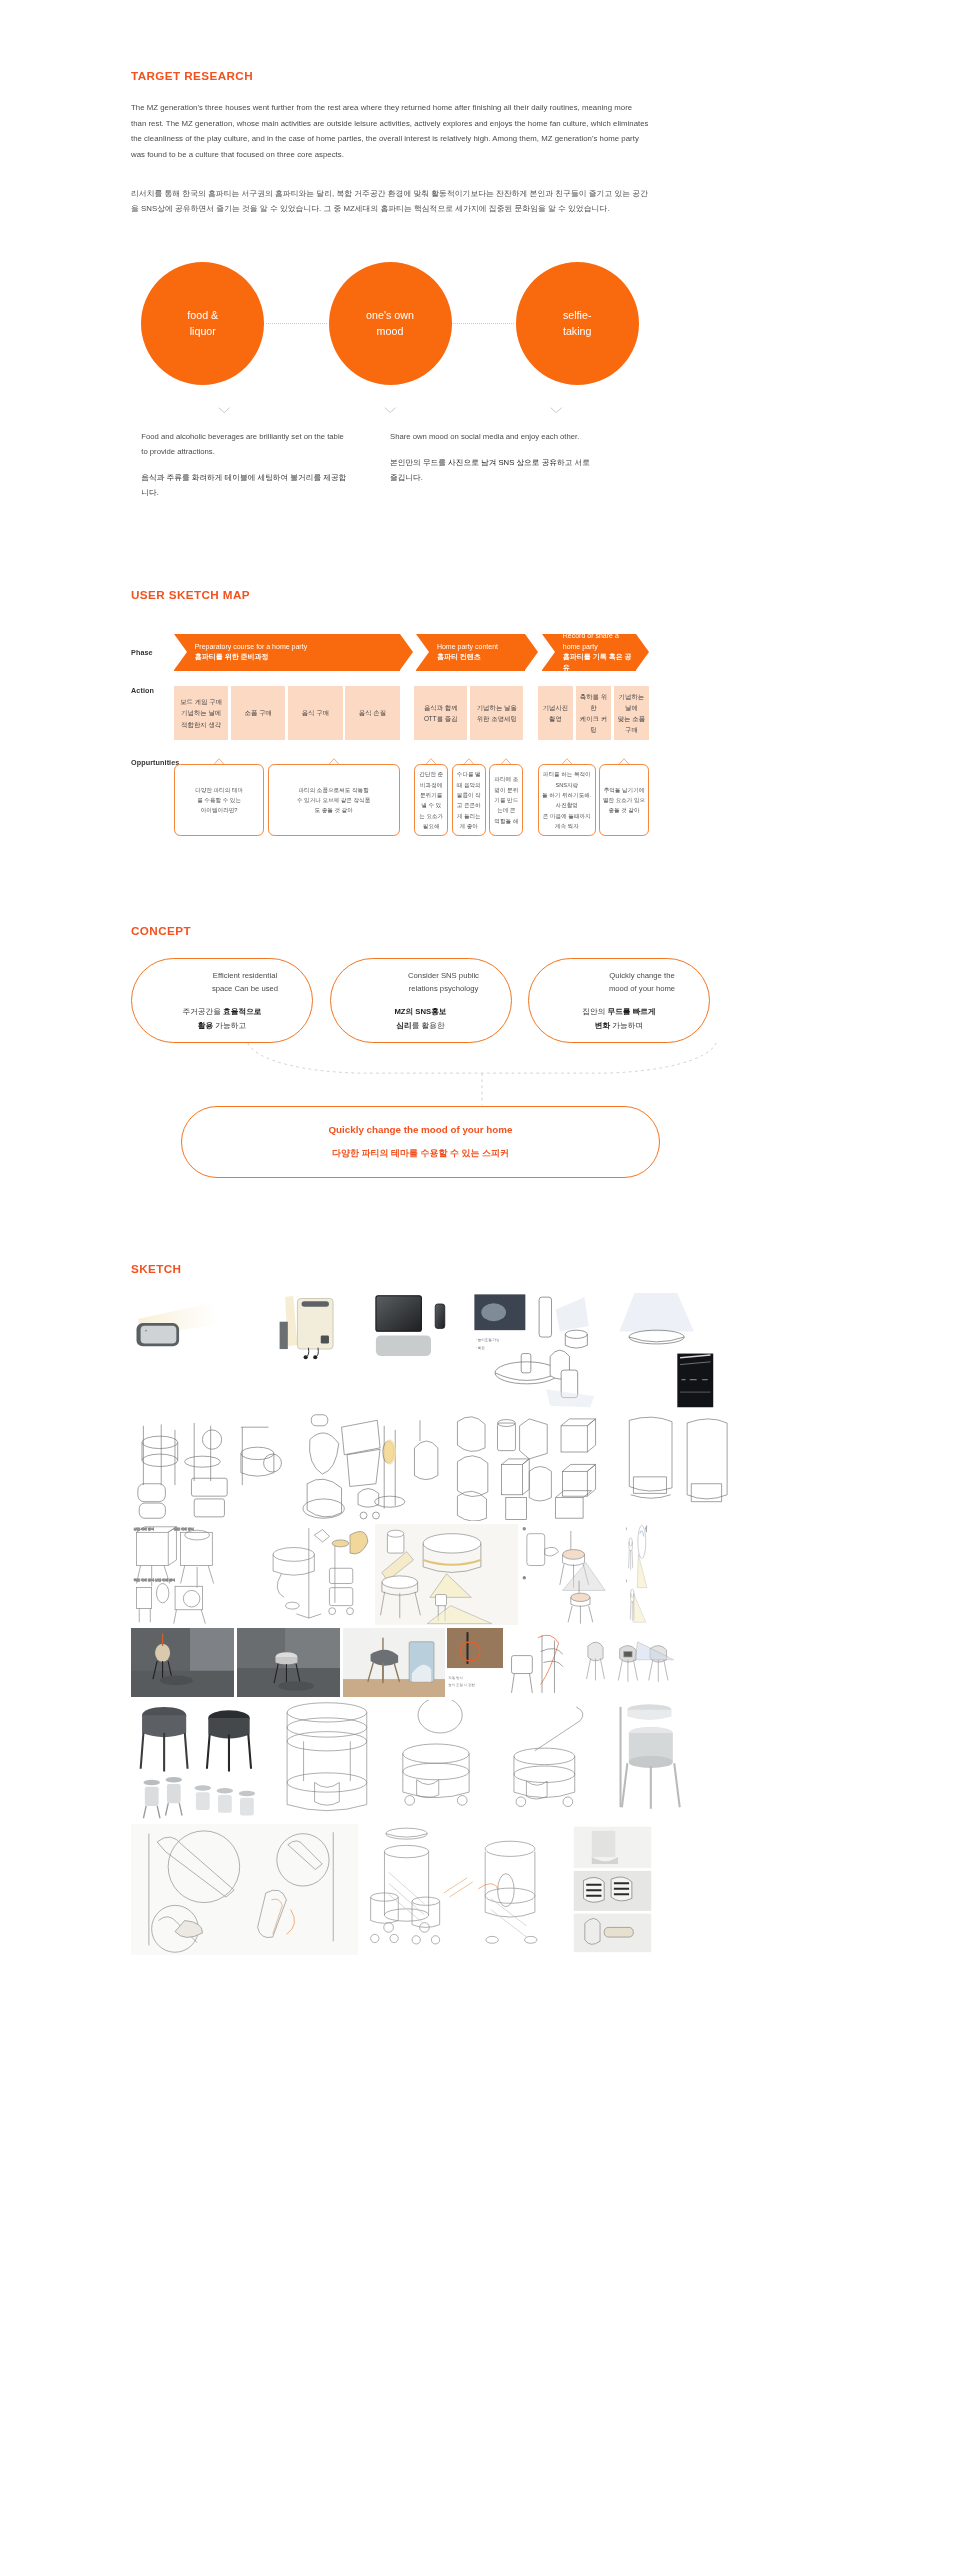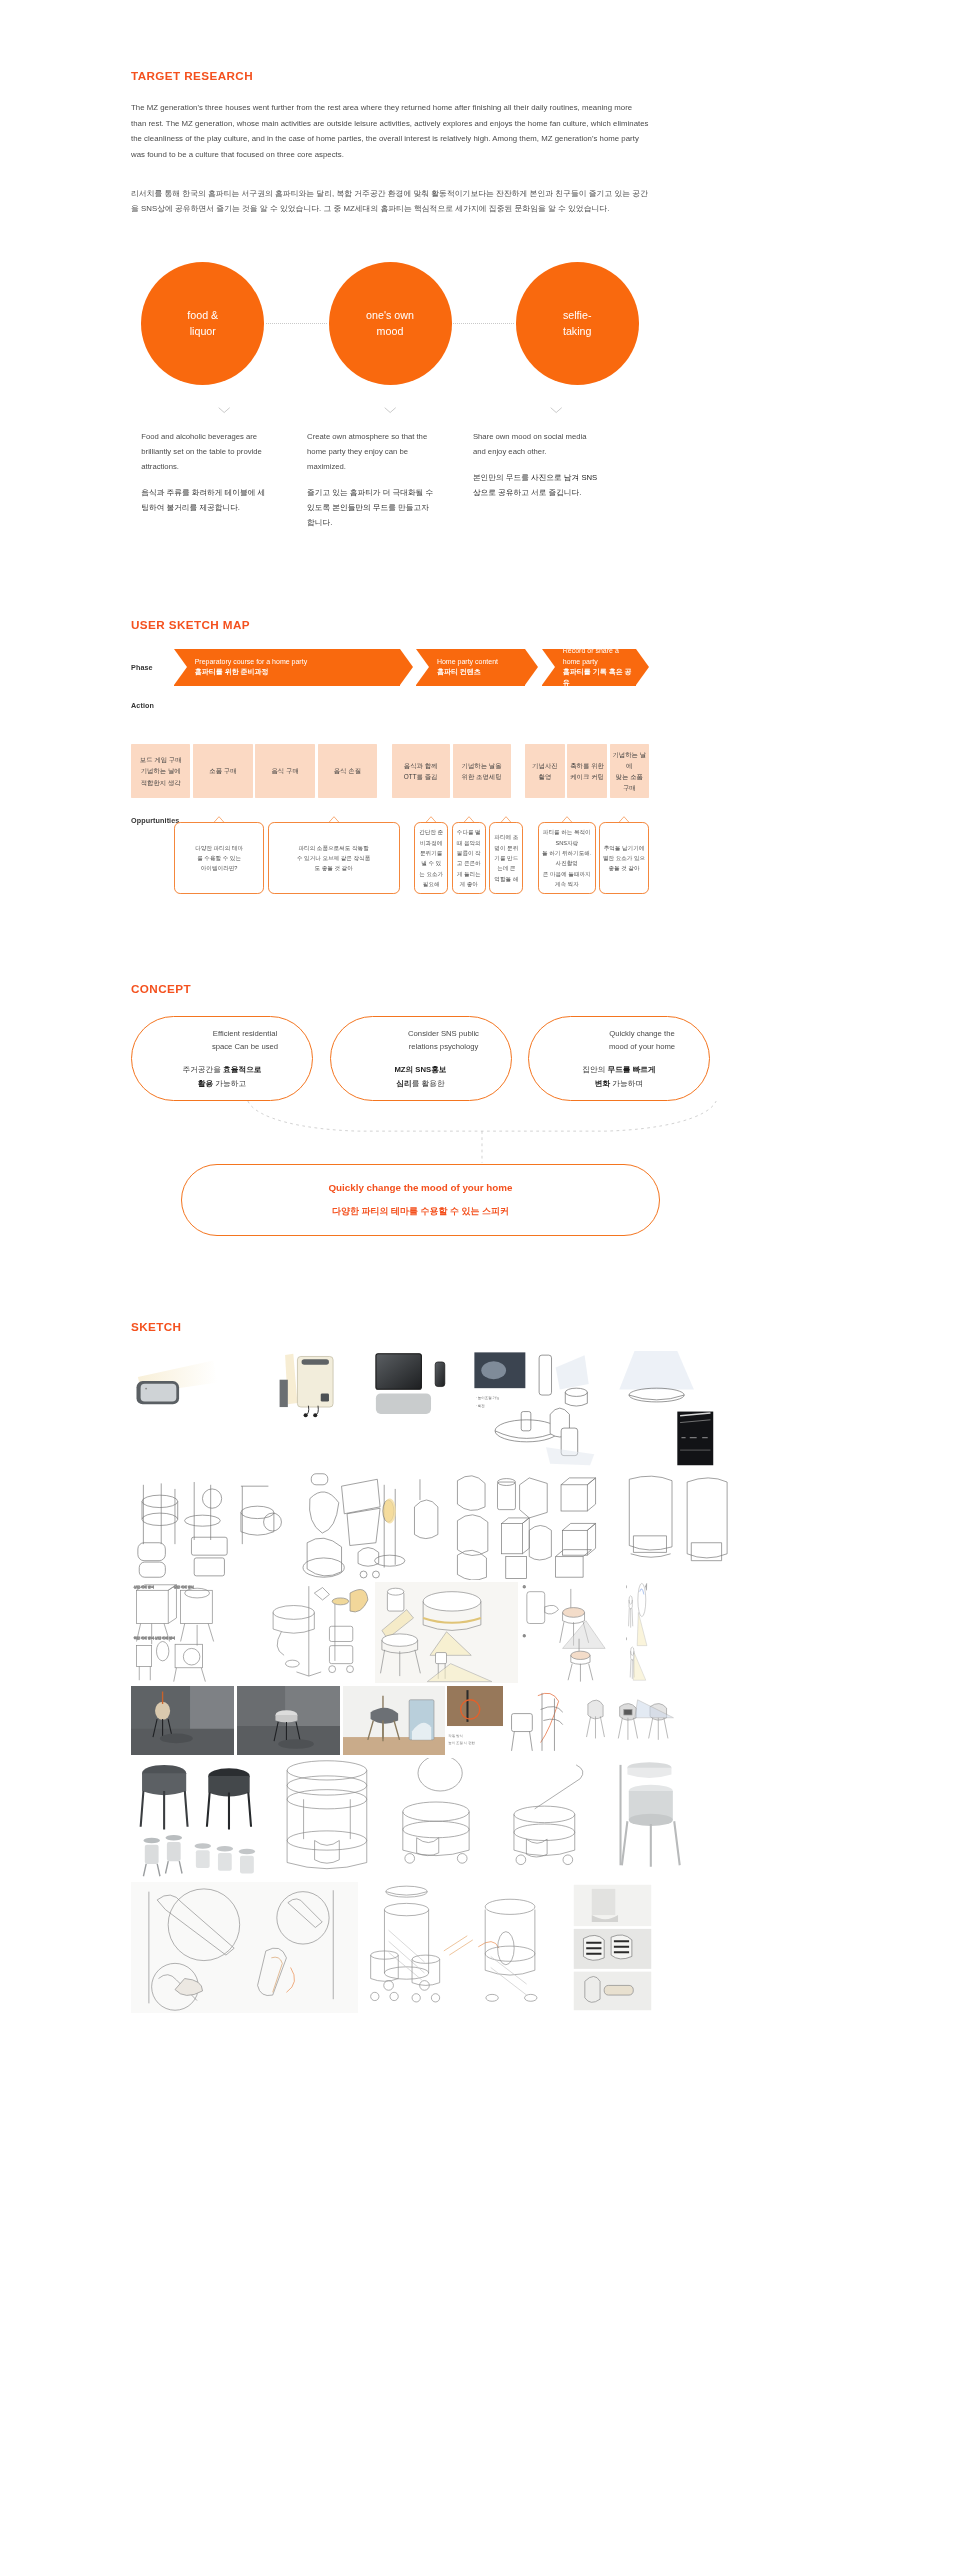--- a/index.html
+++ b/index.html
@@ -89,21 +89,21 @@
   .desc-ko {
     font-size: 7.7px;
     line-height: 1.95;
     color: #333;
     margin-top: 11px;
   }
   .desc-ko b { font-weight: normal; color: #222; }
 
   
   #user-journey { padding: 88px 131px 0 131px; }
-  .ujm-body { margin-top: 18px; }
+  .ujm-body { margin-top: 33px; }
 
   .ujm-row { display: flex; align-items: center; }
   .ujm-label {
     width: 43px;
     flex: 0 0 43px;
     font-size: 7.2px;
     font-weight: bold;
     color: #333;
     letter-spacing: 0.1px;
   }
@@ -142,21 +142,21 @@
     border-left: 13px solid #ffffff;
     z-index: 3;
   }
   .phase-chip.p1 { flex: 0 0 47.5%; }
   .phase-chip.p2 { flex: 0 0 23%; margin-left: 14.5px; }
   .phase-chip.p3 { flex: 1 1 auto; margin-left: 14.5px; margin-right: 13px; }
   .phase-en { font-size: 7px; line-height: 1.5; position: relative; z-index: 4; }
   .phase-ko { font-size: 7px; font-weight: bold; line-height: 1.5; position: relative; z-index: 4; }
 
   
-  .action-row { margin-top: 15px; align-items: stretch; flex-direction: column; }
+  .action-row { margin-top: 15px; align-items: stretch; }
   .action-groups { display: flex; width: 100%; }
   .action-group { display: flex; gap: 2.8px; }
   .action-group.g1 { flex: 0 0 47.5%; }
   .action-group.g2 { flex: 0 0 23%; margin-left: 14.5px; }
   .action-group.g3 { flex: 1 1 auto; margin-left: 14.5px; }
   .action-box {
     flex: 1 1 0;
     background: #FBD9C3;
     border-radius: 0.7px;
     min-height: 54px;
@@ -310,24 +310,20 @@
               <path d="M1 1 L9 8 L17 1" fill="none" stroke="#b9b9b9" stroke-width="1.1"></path>
             </svg>
         </span>
       </div>
     </div>
 
     <div class="desc-row">
       <div class="desc-cell">
         <div class="desc-en">Food and alcoholic beverages are brilliantly set on the table to provide attractions.</div>
         <div class="desc-ko"><b>음식과 주류</b><span>를 화려하게 테이블에 세팅하여 볼거리를 제공합니다.</span></div>
-      </div>
-      <div class="desc-cell">
-        <div class="desc-en">Create own atmosphere so that the home party they enjoy can be maximized.</div>
-        <div class="desc-ko"><span>즐기고 있는 홈파티가 더 극대화될 수 있도록 </span><b>본인들만의 무드</b><span>를 만들고자 합니다.</span></div>
       </div>
       <div class="desc-cell">
         <div class="desc-en">Share own mood on social media and enjoy each other.</div>
         <div class="desc-ko"><span>본인만의 무드를 </span><b>사진으로 남겨 SNS 상으로 공유</b><span>하고 서로 즐깁니다.</span></div>
       </div>
     </div>
   </section>
 
   <section id="user-journey">
     <h2 class="section-title">USER SKETCH MAP</h2>

